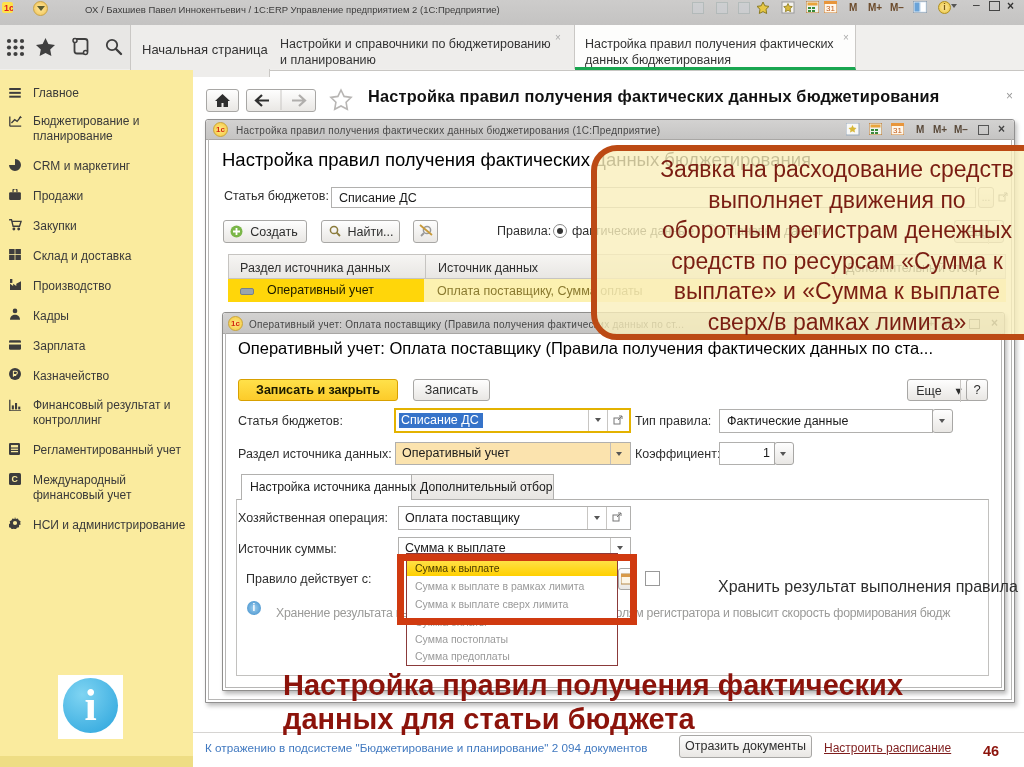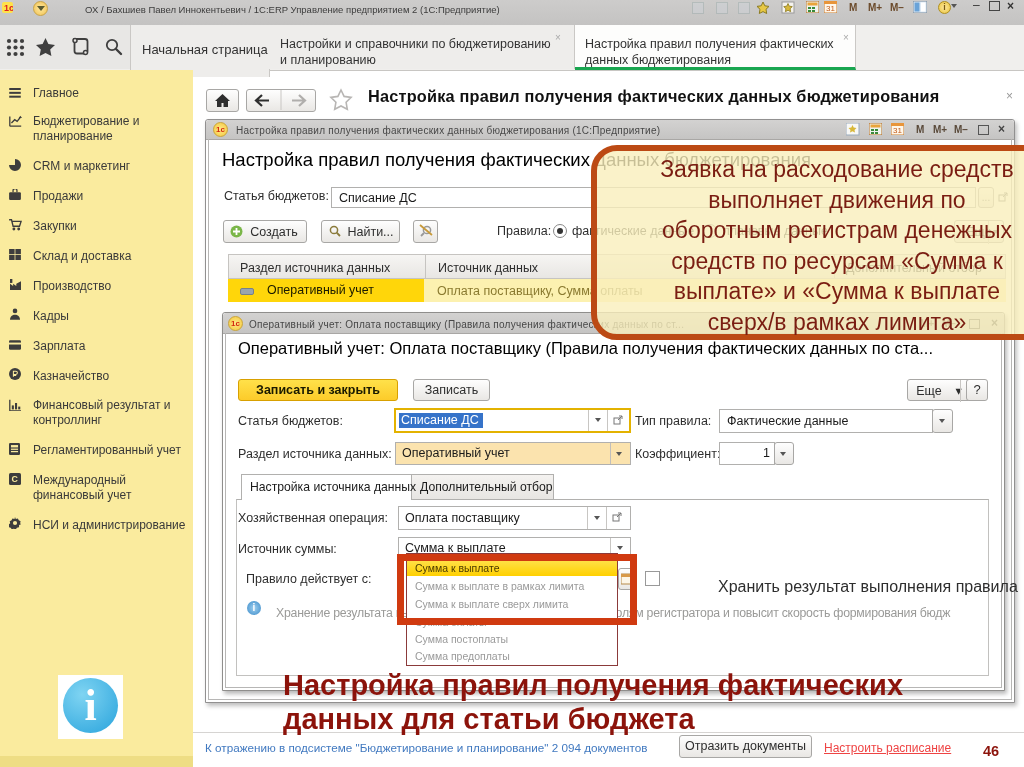--- a/index.html
+++ b/index.html
@@ -341,21 +341,21 @@
 <div class="abs" style="left:591px;top:145px;width:492px;height:195px;background:rgba(249,239,187,.8);
      border:6px solid #bc4a14;border-radius:26px;box-sizing:border-box;z-index:10;">
   <div style="margin-top:3px;text-align:center;font-size:23px;line-height:30.5px;color:#7a1d12;white-space:nowrap;">Заявка на расходование средств<br>выполняет движения по<br>оборотным регистрам денежных<br>средств по ресурсам «Сумма к<br>выплате» и «Сумма к выплате<br>сверх/в рамках лимита»</div>
 </div>
 
 <div class="abs" style="left:237px;top:668px;font-size:29px;font-weight:bold;color:#8c130b;line-height:34px;z-index:12;margin-left:46px;">Настройка правил получения фактических<br>данных для статьи бюджета</div>
 
 <div class="abs" style="left:193px;top:732px;width:831px;height:1px;background:#d6d4d2;z-index:11;"></div>
 <div class="abs" style="left:205px;top:741px;font-size:11.7px;color:#4179c0;z-index:12;">К отражению в подсистеме "Бюджетирование и планирование" 2 094 документов</div>
 <div class="btn" style="left:679px;top:735px;width:133px;height:23px;line-height:21px;z-index:12;">Отразить документы</div>
-<div class="abs" style="left:824px;top:741px;font-size:12px;color:#ef4444;text-decoration:underline;z-index:12;">Настроить расписание</div>
+<div class="abs" style="left:824px;top:741px;font-size:12px;color:#7f1d1d;text-decoration:underline;z-index:12;">Настроить расписание</div>
 <div class="abs" style="left:983px;top:743px;font-size:14.5px;font-weight:bold;color:#8c130b;z-index:12;">46</div>
 
 <div class="abs" style="left:58px;top:675px;width:65px;height:64px;background:#fff;z-index:3;">
   <div class="abs" style="left:5px;top:3px;width:55px;height:55px;border-radius:50%;background:radial-gradient(circle at 35% 30%,#7fd4f2,#29a3dc);"></div>
   <div class="abs" style="left:0;top:0;width:65px;height:60px;text-align:center;font-family:'Liberation Serif',serif;font-size:44px;font-weight:bold;color:#fff;line-height:62px;">i</div>
 </div>
 
 <style>.mi{position:absolute;left:33px;font-size:12px;color:#3a3a3a;line-height:15px;width:145px;}</style>
 <div class="mi" style="top:86px;">Главное</div>
 <div class="mi" style="top:114px;">Бюджетирование и планирование</div>

